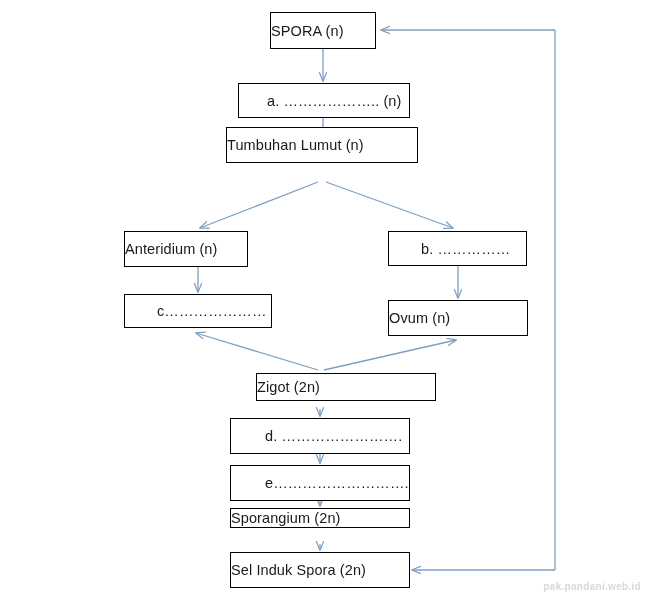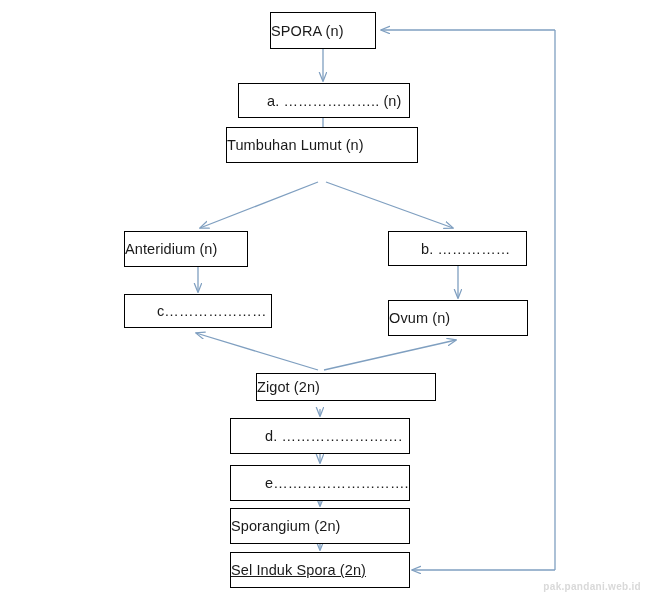--- a/index.html
+++ b/index.html
@@ -144,23 +144,23 @@
   </div>
 
   <div class="node lead-wide" style="left:230px; top:418px; width:180px; height:36px;">
     <span>d. …………………….</span>
   </div>
 
   <div class="node lead-wide" style="left:230px; top:465px; width:180px; height:36px;">
     <span>e……………………….</span>
   </div>
 
-  <div class="node" style="left:230px; top:508px; width:180px; height:36px;">
+  <div class="node" style="left:230px; top:508px; width:180px; height:20px;">
     <span>Sporangium (2n)</span>
   </div>
 
-  <div class="node" style="left:230px; top:552px; width:180px; height:36px;text-decoration:underline;">
+  <div class="node" style="left:230px; top:552px; width:180px; height:36px;">
     <span>Sel Induk Spora (2n)</span>
   </div>
 
   <div class="watermark">pak.pandani.web.id</div>
 
 </div>
 
 </body></html>

